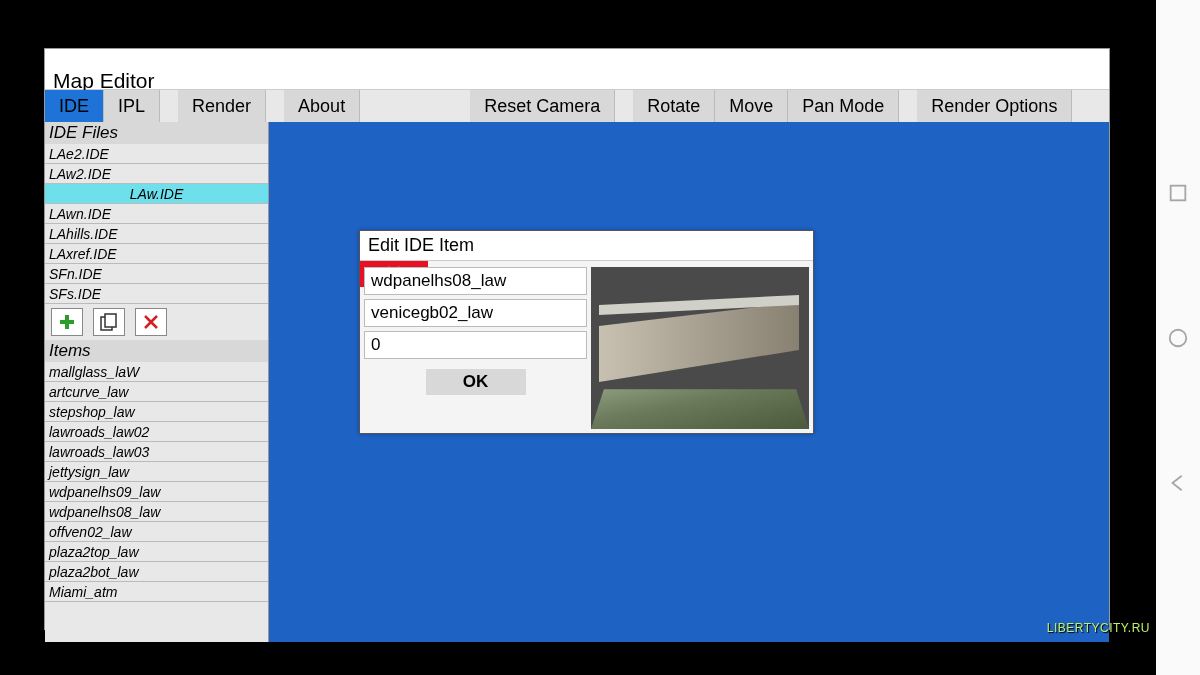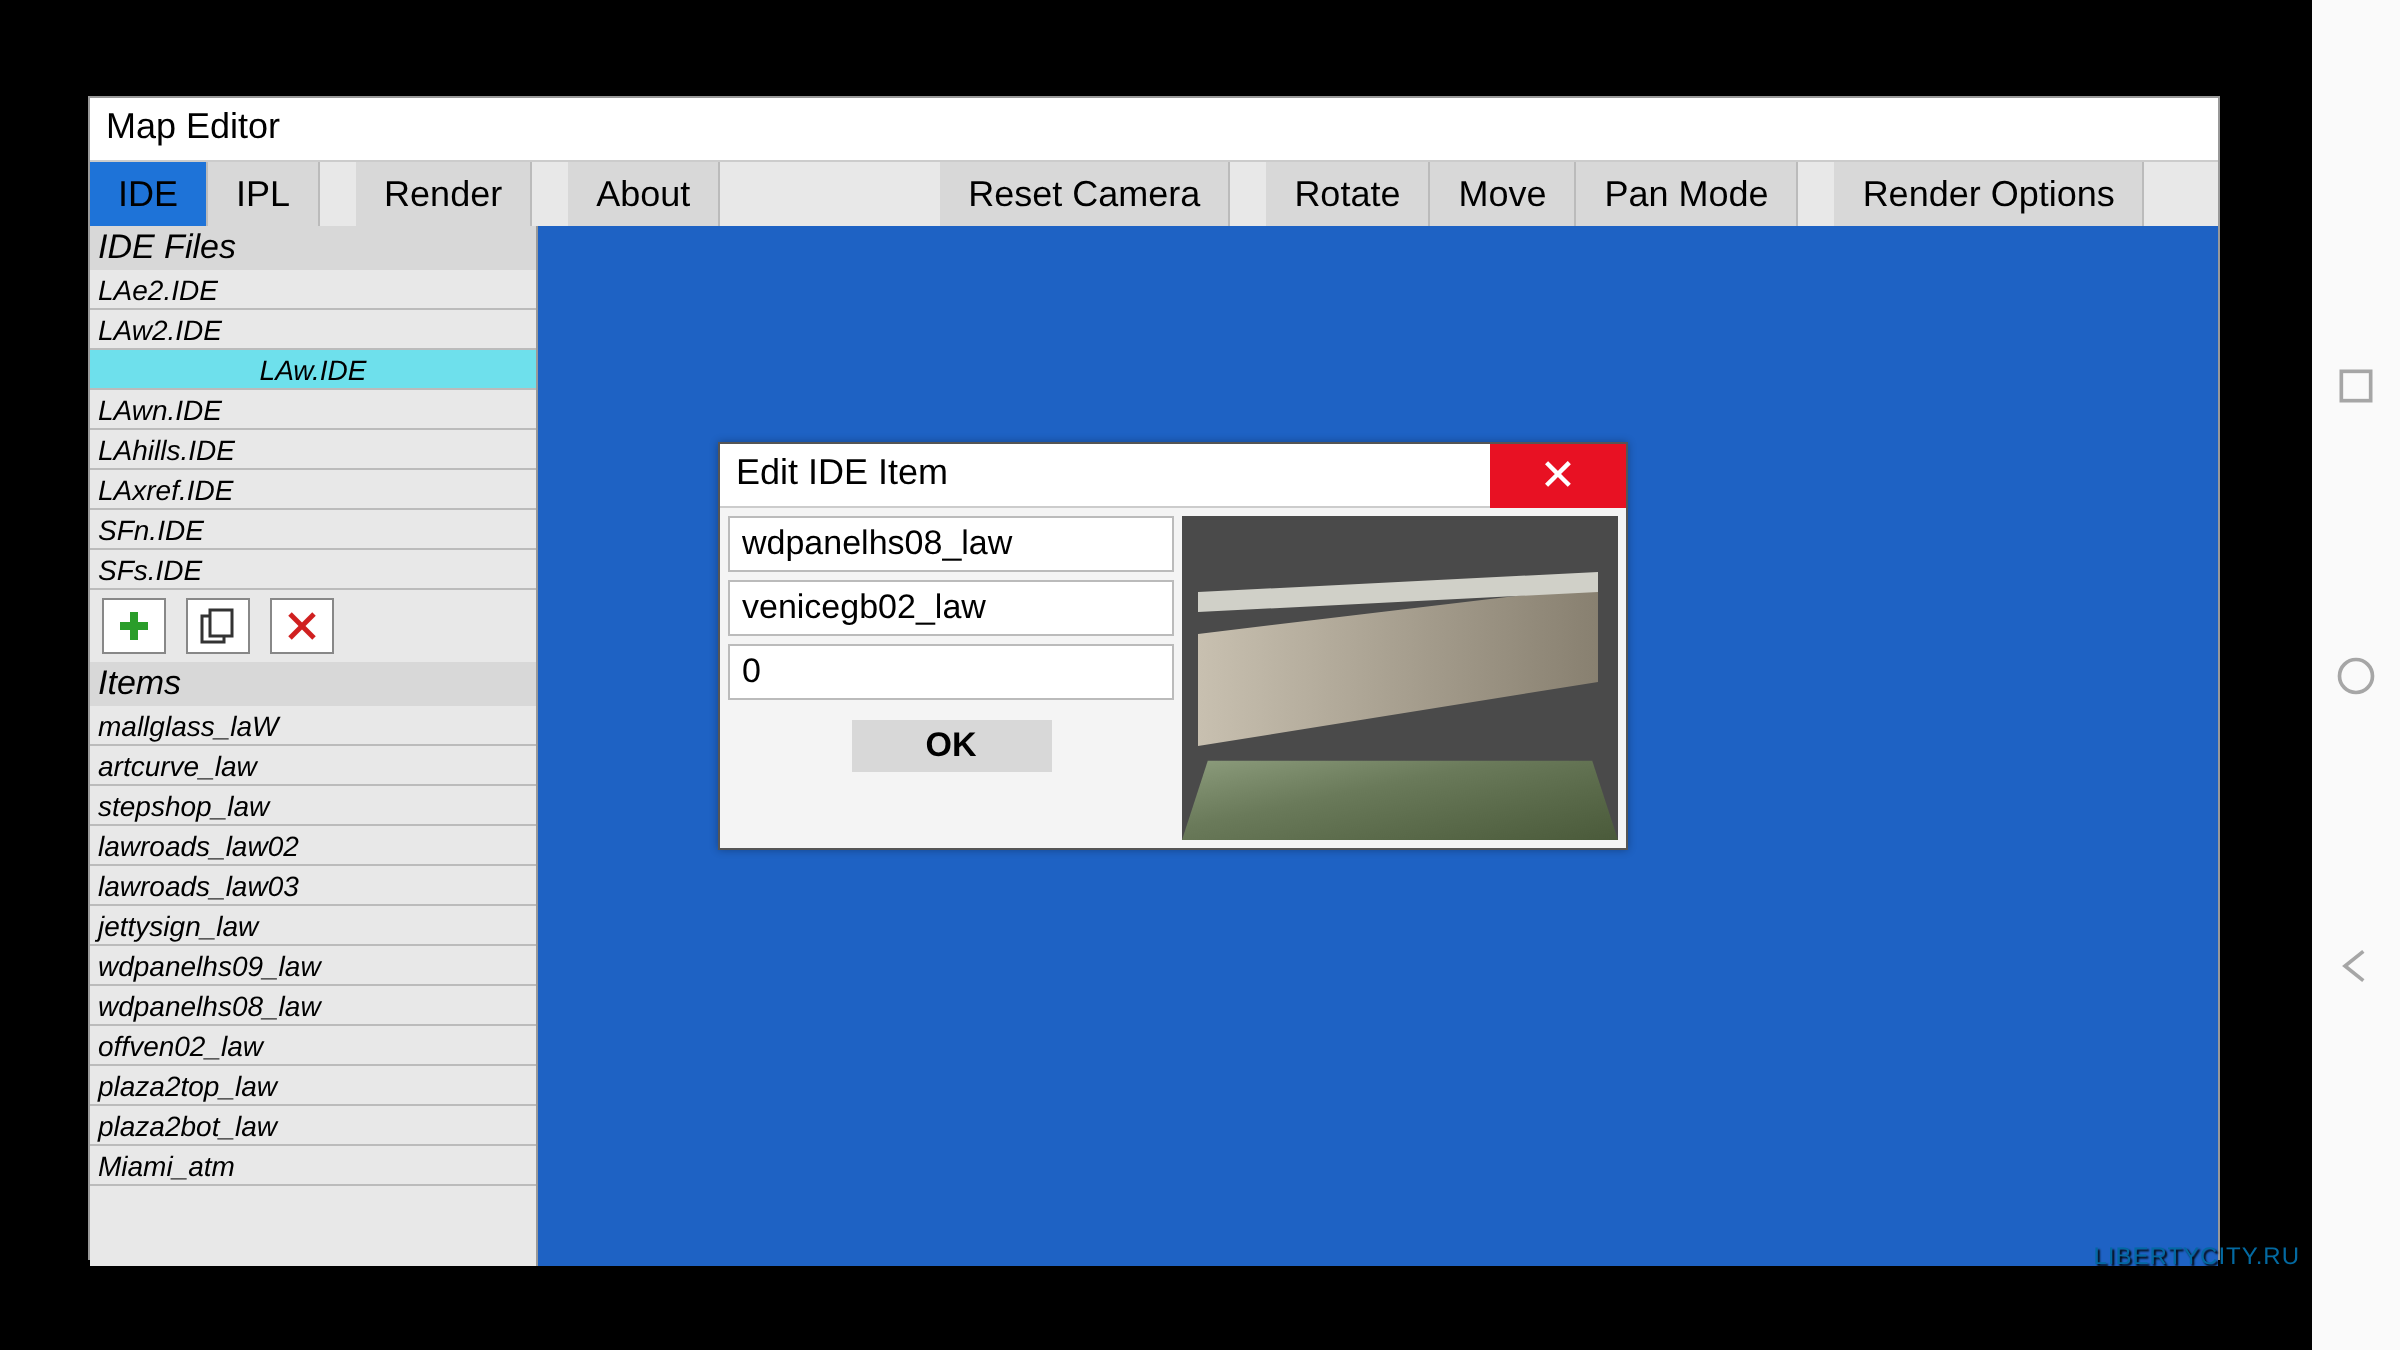--- a/index.html
+++ b/index.html
@@ -1,52 +1,52 @@
 <!DOCTYPE html>
 <html><head>
 <meta charset="utf-8">
 <style>
 * { margin: 0; padding: 0; box-sizing: border-box; font-family: Arial, sans-serif; }
 html, body { width: 1200px; height: 675px; overflow: hidden; background: #000; }
 
 .screen { position: absolute; left: 0; top: 0; width: 1200px; height: 675px; background: #000; }
 .app-frame { position: absolute; left: 44px; top: 48px; width: 1066px; height: 582px; background: #fff; border: 1px solid #999; }
 
-.title-bar { height: 32px; background: #fff; padding: 4px 8px; font-size: 18px; border-bottom: 1px solid #ccc; }
+.title-bar { height: 32px; background: #fff; padding: 20px 8px; font-size: 21px; border-bottom: 1px solid #ccc; }
 .toolbar { height: 32px; background: #e8e8e8; display: flex; align-items: stretch; }
 .toolbar-btn { padding: 2px 14px; font-size: 18px; border-right: 1px solid #bbb; display: flex; align-items: center; cursor: pointer; background: #d8d8d8; }
 .toolbar-btn.active { background: #1e73d8; color: #000; }
 .toolbar-gap { width: 18px; background: #e8e8e8; }
 .toolbar-gap.wide { width: 110px; }
 
 .main-area { display: flex; height: calc(100% - 60px); }
 .sidebar { width: 224px; background: #e8e8e8; overflow: hidden; border-right: 1px solid #999; position: relative; font-style: italic; }
 .viewport { flex: 1; background: #1e62c4; position: relative; }
 
 .list-header { font-size: 17px; padding: 1px 4px; background: #d8d8d8; }
 .list-item { font-size: 14px; padding: 0 4px; border-bottom: 1px solid #bbb; cursor: pointer; line-height: 20px; height: 20px; overflow: hidden; }
 .list-item.selected { background: #6ee0ec; text-align: center; }
 
 .icon-row { display: flex; gap: 10px; padding: 4px 6px; }
 .icon-btn { width: 32px; height: 28px; border: 1px solid #888; background: #fff; display: flex; align-items: center; justify-content: center; cursor: pointer; }
 
 .dialog { position: absolute; left: 90px; top: 108px; width: 455px; background: #f4f4f4; border: 1px solid #555; box-shadow: 0 0 4px rgba(0,0,0,0.3); }
-.dialog-head { display: flex; height: 32px; }
+.dialog-head { display: flex; height: 32px; flex-direction: column; }
 .dialog-title { flex: 1; padding: 4px 8px; font-size: 18px; background: #fff; border-bottom: 1px solid #ccc; }
 .dialog-close { width: 68px; background: #e81123; color: #fff; font-size: 22px; display: flex; align-items: center; justify-content: center; cursor: pointer; }
 .dialog-body { display: flex; padding: 4px; gap: 4px; }
 .dialog-left { flex: 1; display: flex; flex-direction: column; gap: 4px; }
 .dialog-input { width: 100%; height: 28px; font-size: 17px; padding: 2px 6px; border: 1px solid #bbb; background: #fff; }
 .dialog-ok { width: 100px; height: 26px; margin: 6px auto 4px; background: #d8d8d8; font-size: 17px; border: none; cursor: pointer; display: block; font-weight: bold; }
 .preview { width: 218px; height: 162px; background: #4a4a4a; position: relative; overflow: hidden; }
 
 .nav-rail { position: absolute; right: 0; top: 0; width: 44px; height: 675px; background: #fafafa; display: flex; flex-direction: column; align-items: center; justify-content: space-around; padding: 120px 0; }
 .nav-icon { width: 22px; height: 22px; opacity: 0.5; }
 
-.watermark { position: absolute; right: 50px; bottom: 40px; color: #0369a1; font-size: 12px; text-shadow: 1px 1px 1px #000; font-family: 'Arial Black', sans-serif; letter-spacing: 0.5px; }
+.watermark { position: absolute; right: 50px; bottom: 40px; color: #bef264; font-size: 12px; text-shadow: 1px 1px 1px #000; font-family: 'Arial Black', sans-serif; letter-spacing: 0.5px; }
 
 
 .bldg-ground { position: absolute; left: 0; right: 0; bottom: 0; height: 70px; background: linear-gradient(160deg, #8a9a7a 0%, #6a7a5a 40%, #4a5a3a 100%); transform-origin: bottom; transform: perspective(400px) rotateX(50deg); }
 .bldg-wall { position: absolute; left: 8px; top: 35px; width: 200px; height: 80px; background: linear-gradient(90deg, #c8c0b0 0%, #a8a090 50%, #888070 100%); clip-path: polygon(0 30%, 100% 0, 100% 60%, 0 100%); }
 .bldg-roof { position: absolute; left: 8px; top: 28px; width: 200px; height: 20px; background: #d0d0c8; clip-path: polygon(0 50%, 100% 0, 100% 50%, 0 100%); }
 </style>
 </head>
 <body>
 
 <div class="screen">

